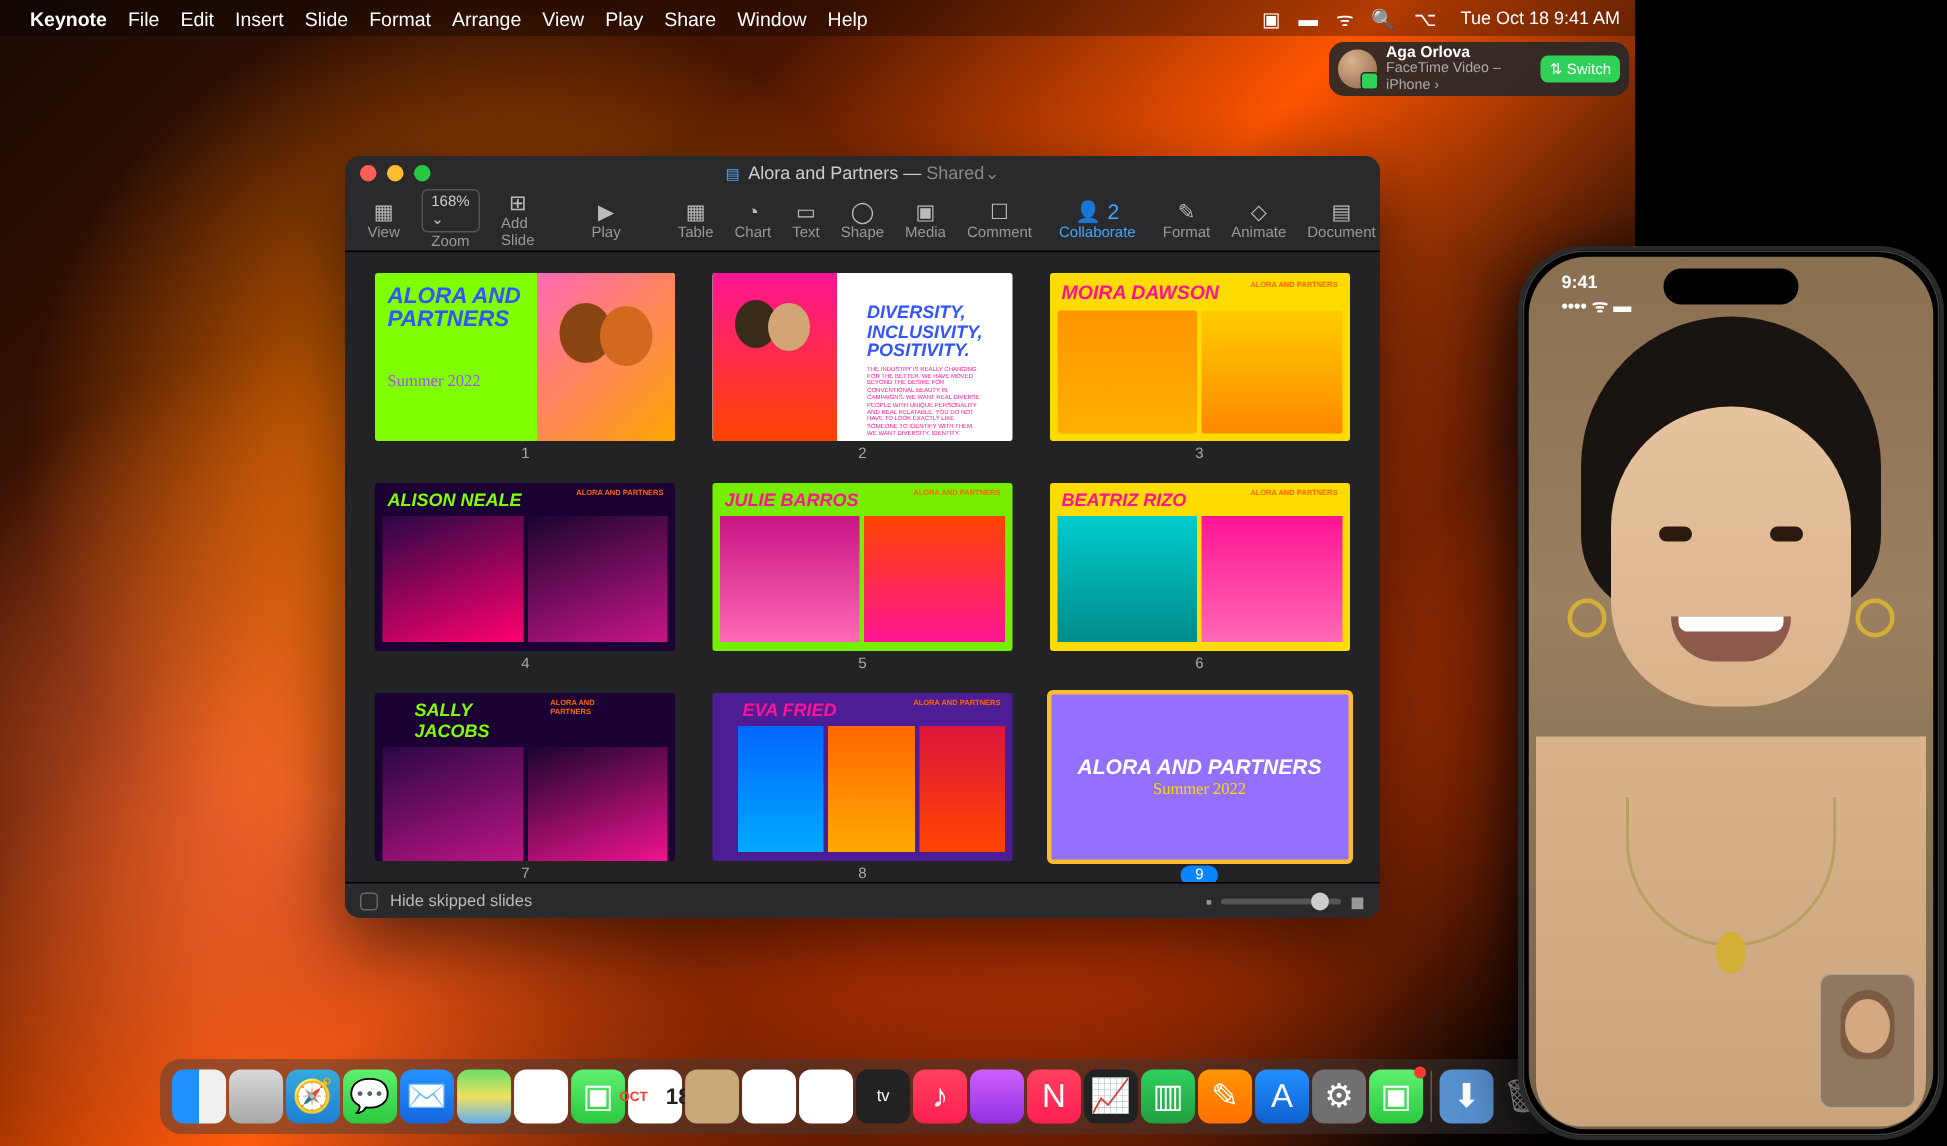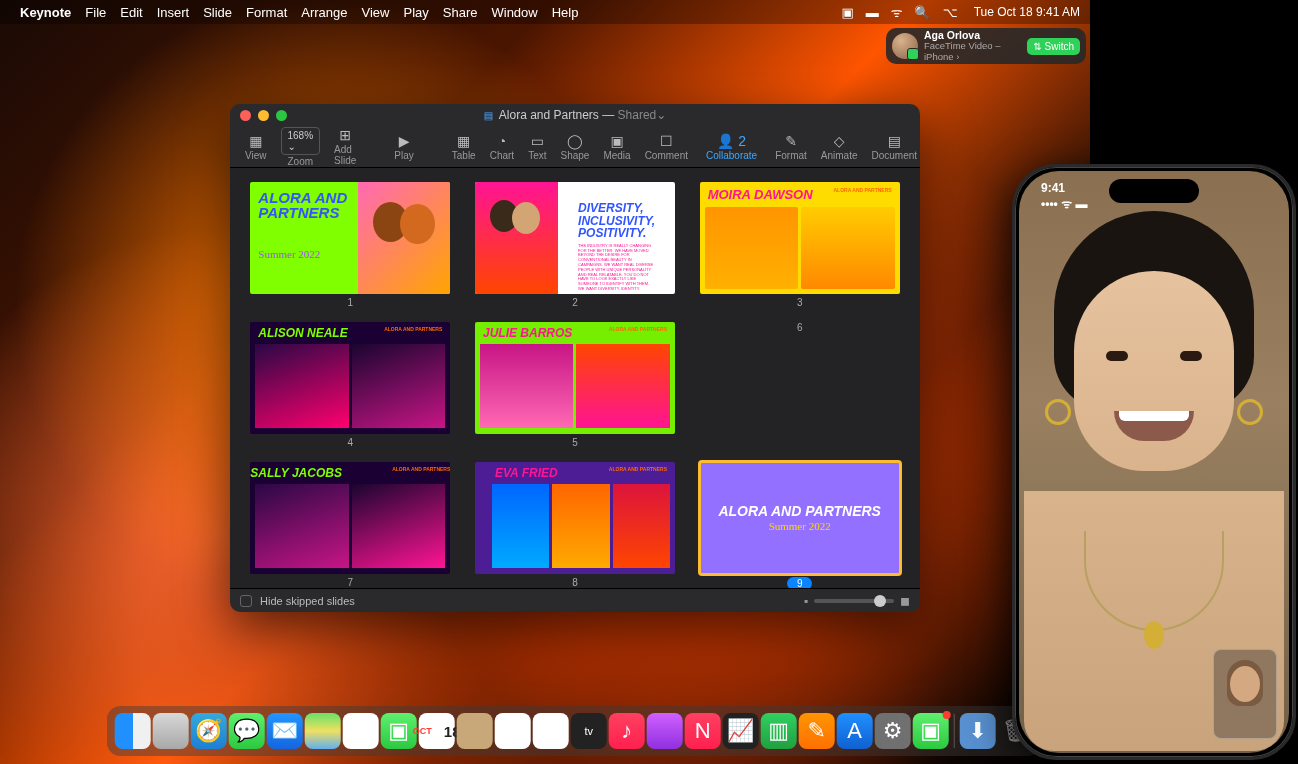--- a/index.html
+++ b/index.html
@@ -164,21 +164,21 @@
   .s5 .img{flex:1;background:linear-gradient(#c71585,#ff69b4);}
   .s5 .img:nth-child(2){background:linear-gradient(#ff4500,#ff1493);}
   .s6{background:#ffdc00;}
   .s6 .hd{padding:4px 8px;display:flex;justify-content:space-between;}
   .s6 .t{color:#ff1493;font-weight:900;font-size:12px;text-transform:uppercase;font-style:italic;}
   .s6 .tag{font-size:5px;color:#ff6600;font-weight:bold;}
   .s6 .imgs{display:flex;height:84px;gap:3px;padding:0 5px;}
   .s6 .img{flex:1;background:linear-gradient(#00cccc,#008b8b);}
   .s6 .img:nth-child(2){background:linear-gradient(#ff1493,#ff69b4);}
   .s7{background:#1a0033;}
-  .s7 .hd{padding:4px 0;display:flex;justify-content:space-between;}
+  .s7 .hd{padding:4px 26px;display:flex;justify-content:space-between;}
   .s7 .t{color:#7fff00;font-weight:900;font-size:12px;text-transform:uppercase;font-style:italic;}
   .s7 .tag{font-size:5px;color:#ff6600;font-weight:bold;}
   .s7 .imgs{display:flex;height:84px;gap:3px;padding:0 5px;}
   .s7 .img{flex:1;background:linear-gradient(160deg,#2a0845,#c71585);}
   .s7 .img:nth-child(2){background:linear-gradient(160deg,#1a0530,#ff1493);}
   .s8{background:#4c1d95;padding-left:12px;}
   .s8 .hd{padding:4px 8px;display:flex;justify-content:space-between;}
   .s8 .t{color:#ff1493;font-weight:900;font-size:12px;text-transform:uppercase;font-style:italic;}
   .s8 .tag{font-size:5px;color:#ff6600;font-weight:bold;}
   .s8 .imgs{display:flex;height:84px;gap:3px;padding:0 5px;}
@@ -460,20 +460,30 @@
             <div class="tag">ALORA AND PARTNERS</div>
           </div>
           <div class="imgs">
             <div class="img"></div>
             <div class="img"></div>
           </div>
         </div>
         <span class="slide-num">5</span>
       </div>
     <div class="slide-wrap">
+        <div class="slide s6">
+          <div class="hd">
+            <div class="t">BEATRIZ RIZO</div>
+            <div class="tag">ALORA AND PARTNERS</div>
+          </div>
+          <div class="imgs">
+            <div class="img"></div>
+            <div class="img"></div>
+          </div>
+        </div>
         <span class="slide-num">6</span>
       </div>
     <div class="slide-wrap">
         <div class="slide s7">
           <div class="hd">
             <div class="t">SALLY JACOBS</div>
             <div class="tag">ALORA AND PARTNERS</div>
           </div>
           <div class="imgs">
             <div class="img"></div>

